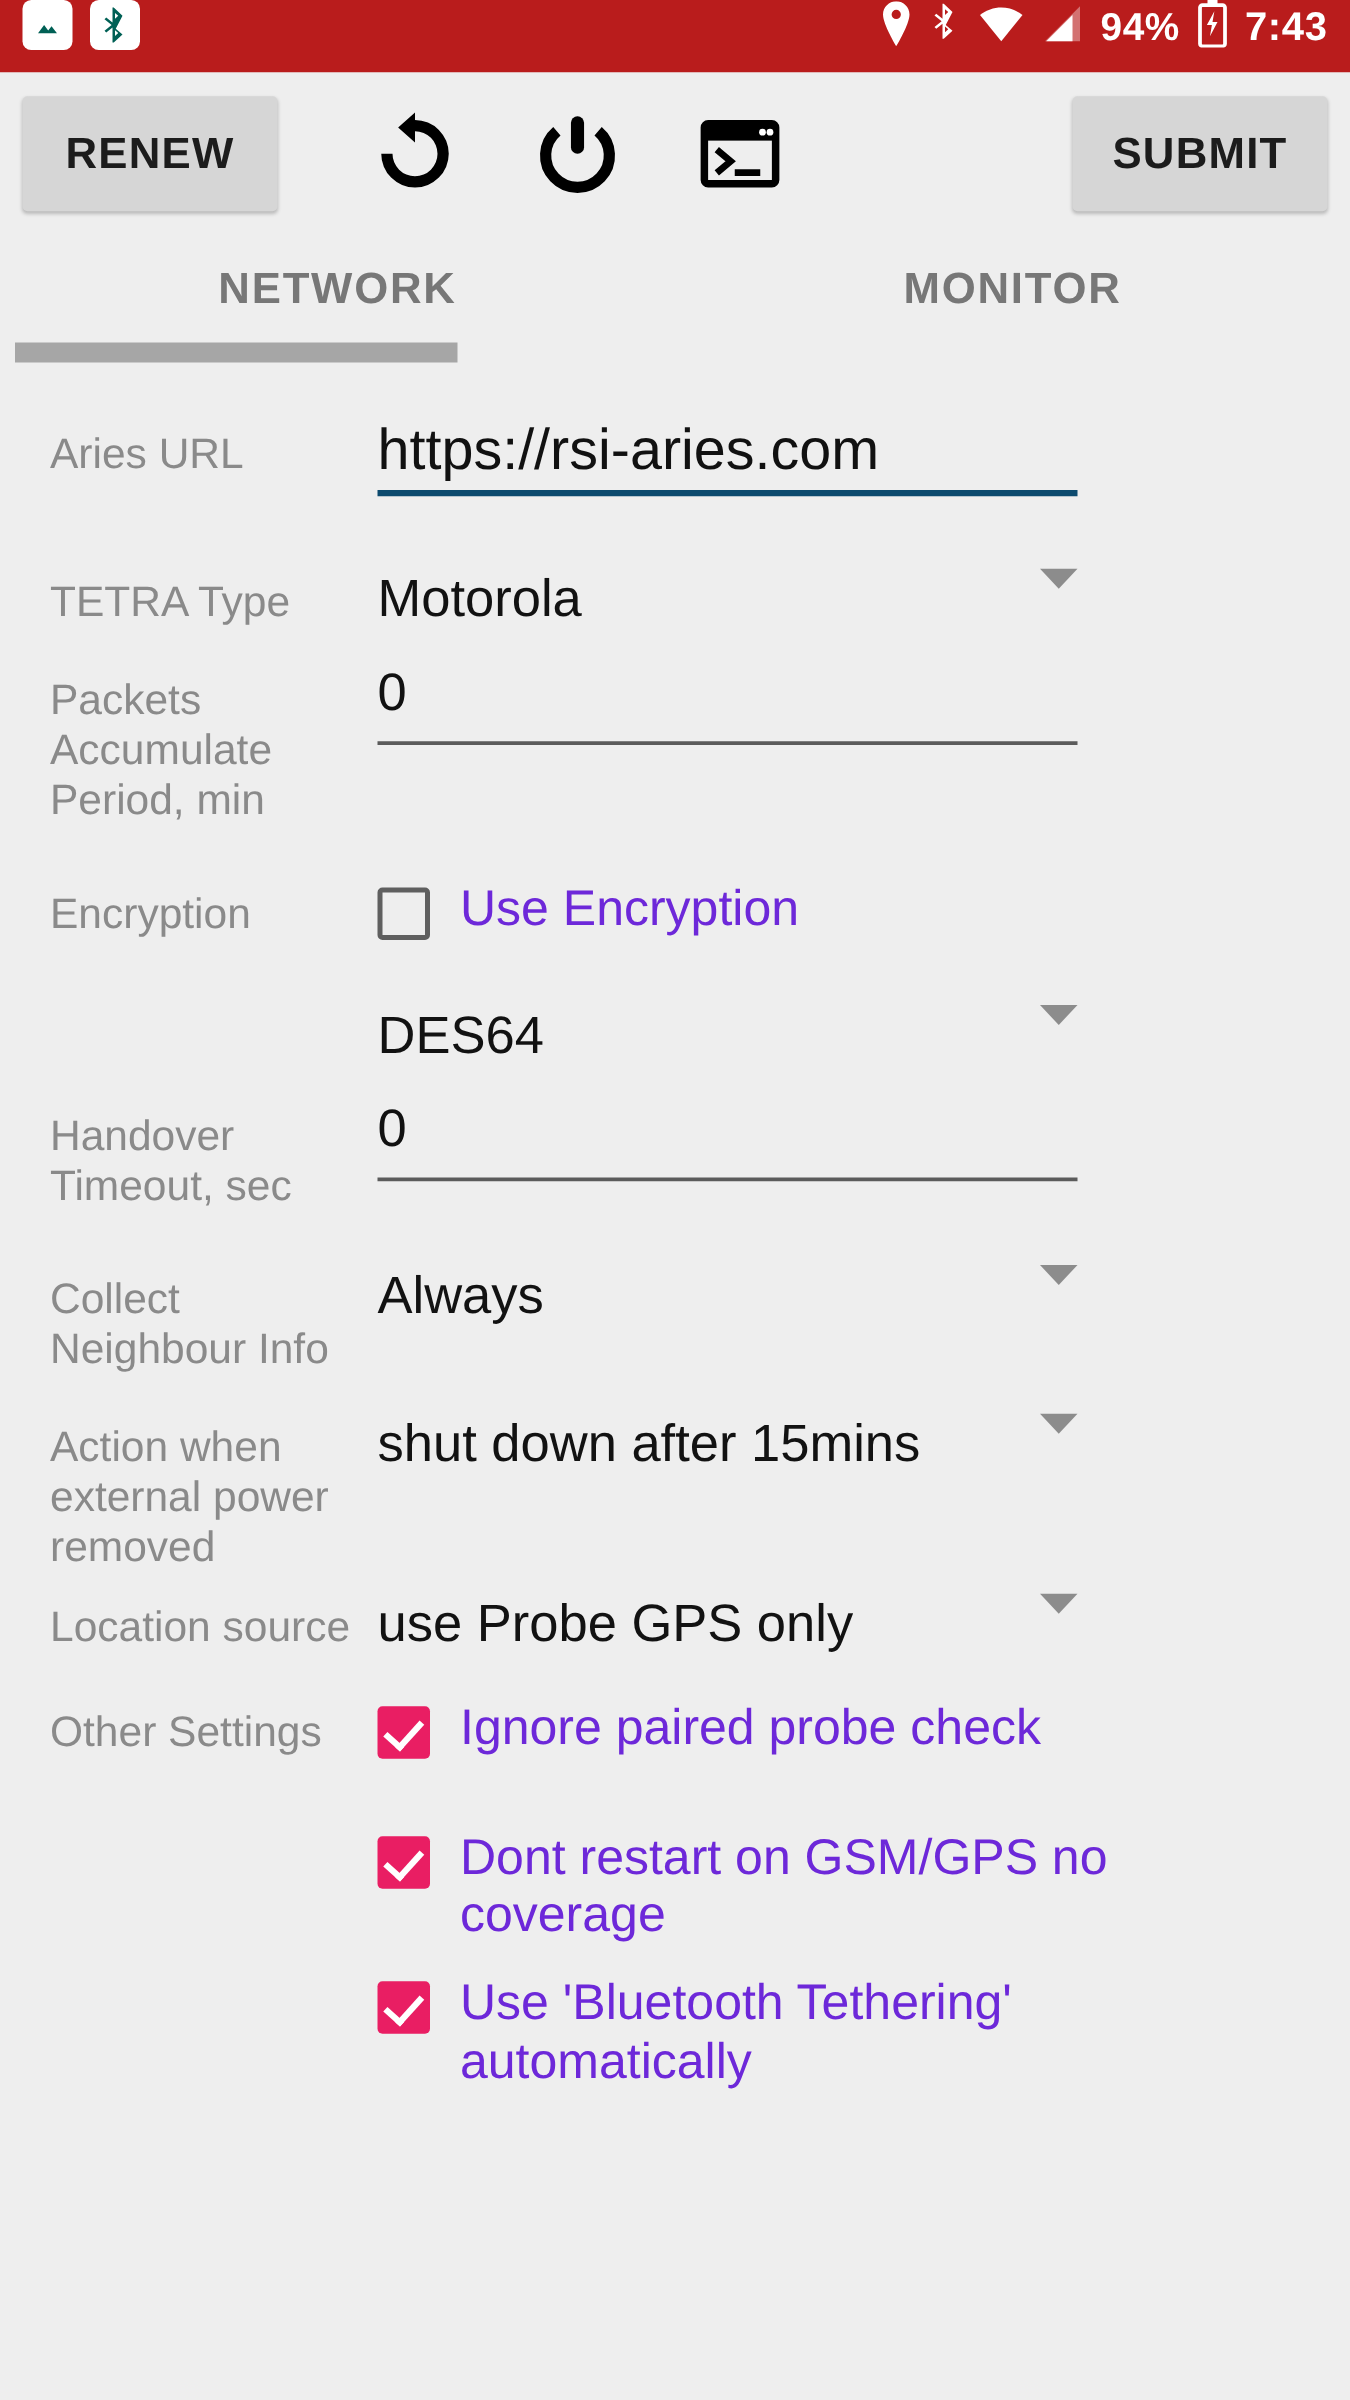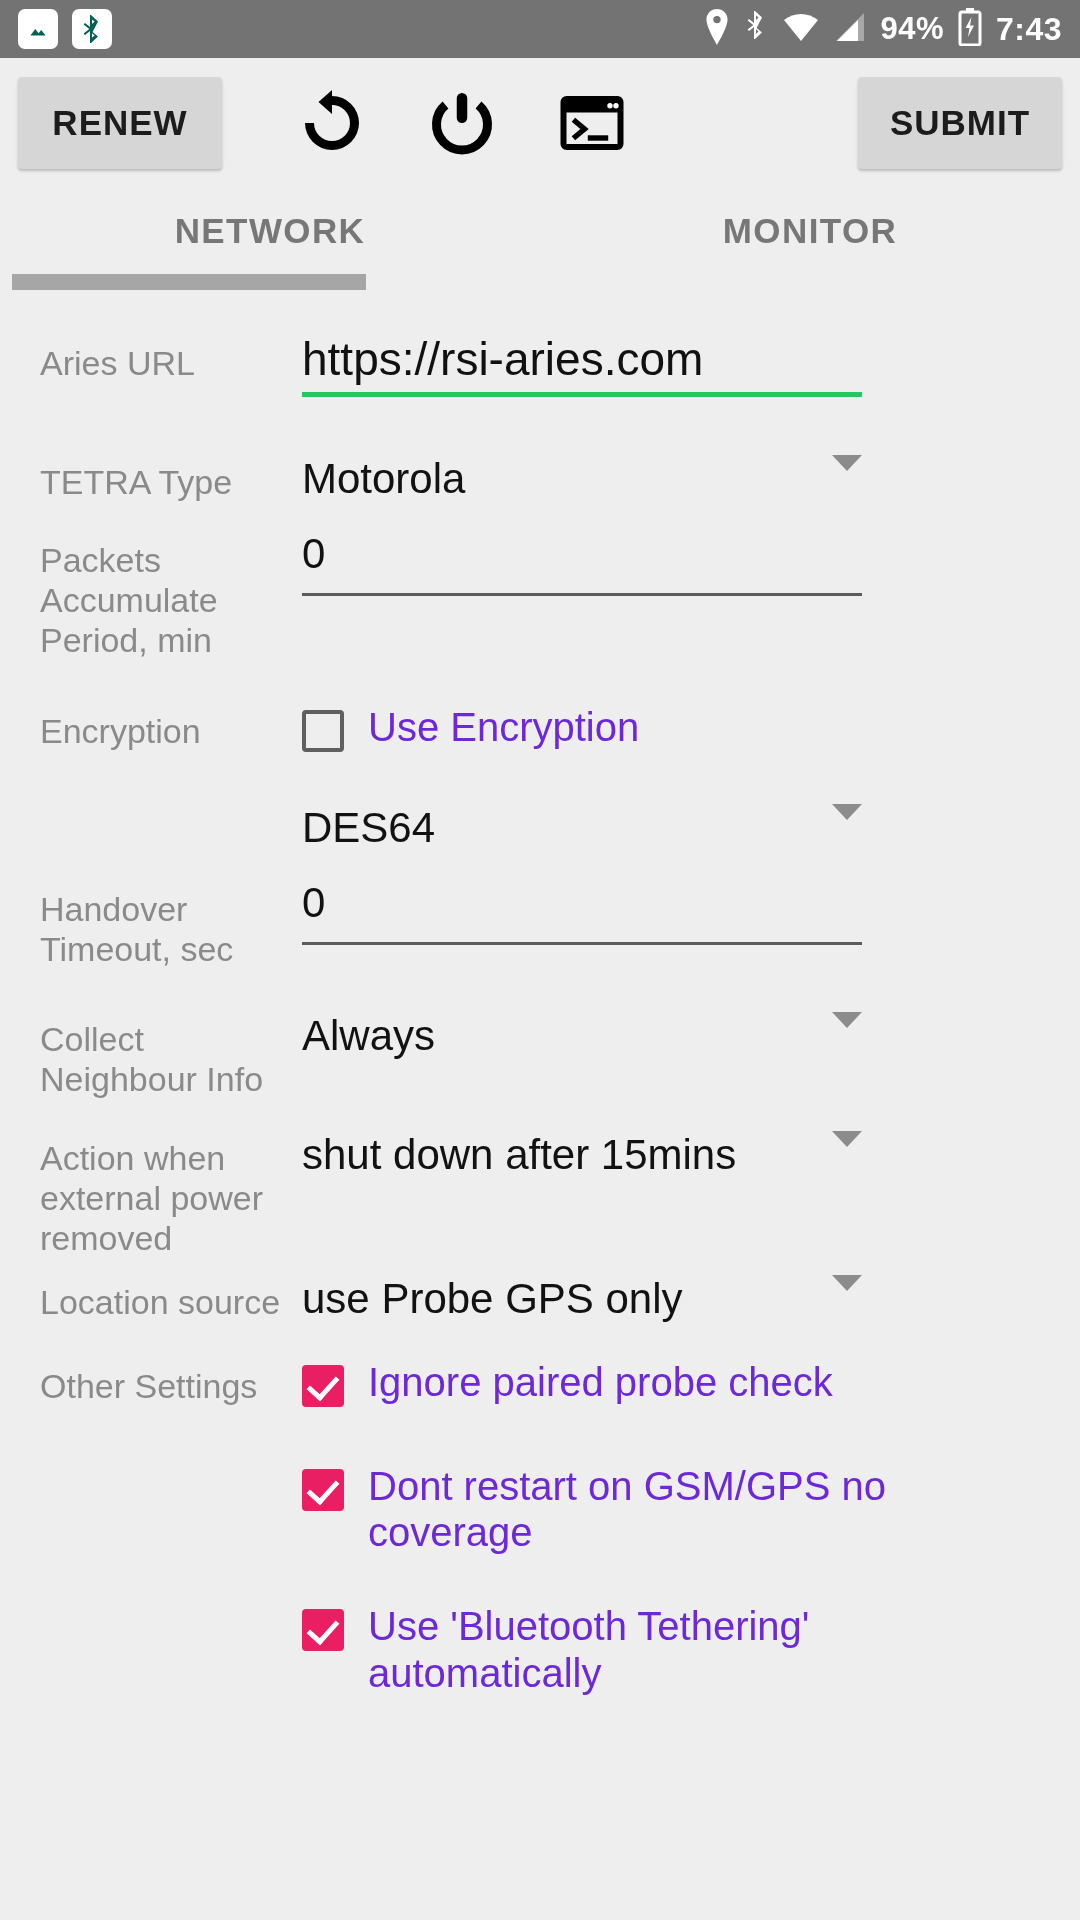--- a/index.html
+++ b/index.html
@@ -6,23 +6,23 @@
   html, body {
     width: 1080px; height: 1920px;
     background: #eeeeee;
     font-family: "Liberation Sans", sans-serif;
     overflow: hidden;
   }
 
   
   .statusbar {
     height: 58px;
-    background: #737373;
-    display: flex;
-    align-items: center;
+    background: #b91c1c;
+    display: flex;
+    align-items: flex-start;
     padding: 0 18px;
     color: #ffffff;
   }
   .sb-left { display: flex; align-items: center; gap: 14px; }
   .sb-right { margin-left: auto; display: flex; align-items: center; gap: 14px; }
   .notif-chip {
     width: 40px; height: 40px;
     background: #ffffff;
     border-radius: 7px;
     display: flex; align-items: center; justify-content: center;
@@ -97,21 +97,21 @@
     padding-top: 8px;
   }
   .ctrl { flex: 1; min-width: 0; }
 
   
   .textfield {
     font-size: 46px;
     color: #111111;
     line-height: 1.0;
     padding-bottom: 10px;
-    border-bottom: 5px solid #22c55e;
+    border-bottom: 5px solid #0c4a6e;
     width: 560px;
   }
   .textfield.plain {
     font-size: 42px;
     border-bottom: 3px solid #5b5b5b;
     padding-bottom: 18px;
     width: 560px;
   }
 
   
@@ -333,20 +333,20 @@
     <div class="lbl">Other Settings</div>
     <div class="ctrl">
       <div class="cbrow">
         <span class="cbox on"></span>
         <span class="cblabel">Ignore paired probe check</span>
       </div>
       <div class="cbrow" style="margin-top:56px">
         <span class="cbox on"></span>
         <span class="cblabel">Dont restart on GSM/GPS no coverage</span>
       </div>
-      <div class="cbrow" style="margin-top:48px">
+      <div class="cbrow" style="margin-top:24px">
         <span class="cbox on"></span>
         <span class="cblabel">Use 'Bluetooth Tethering' automatically</span>
       </div>
     </div>
   </div>
 
 </div>
 
 </body></html>

